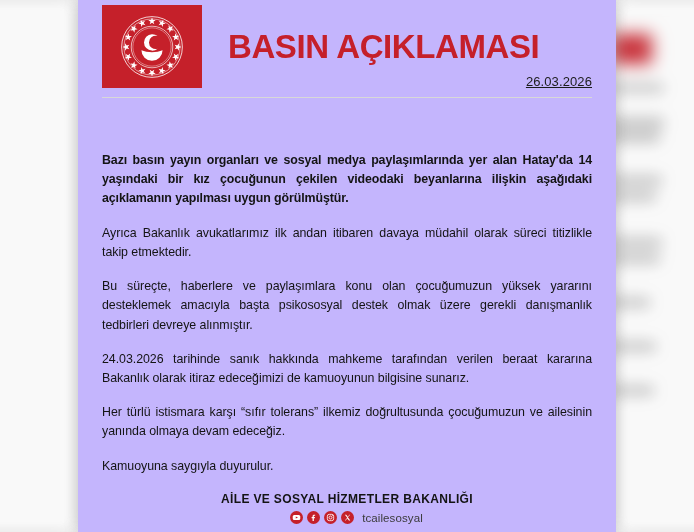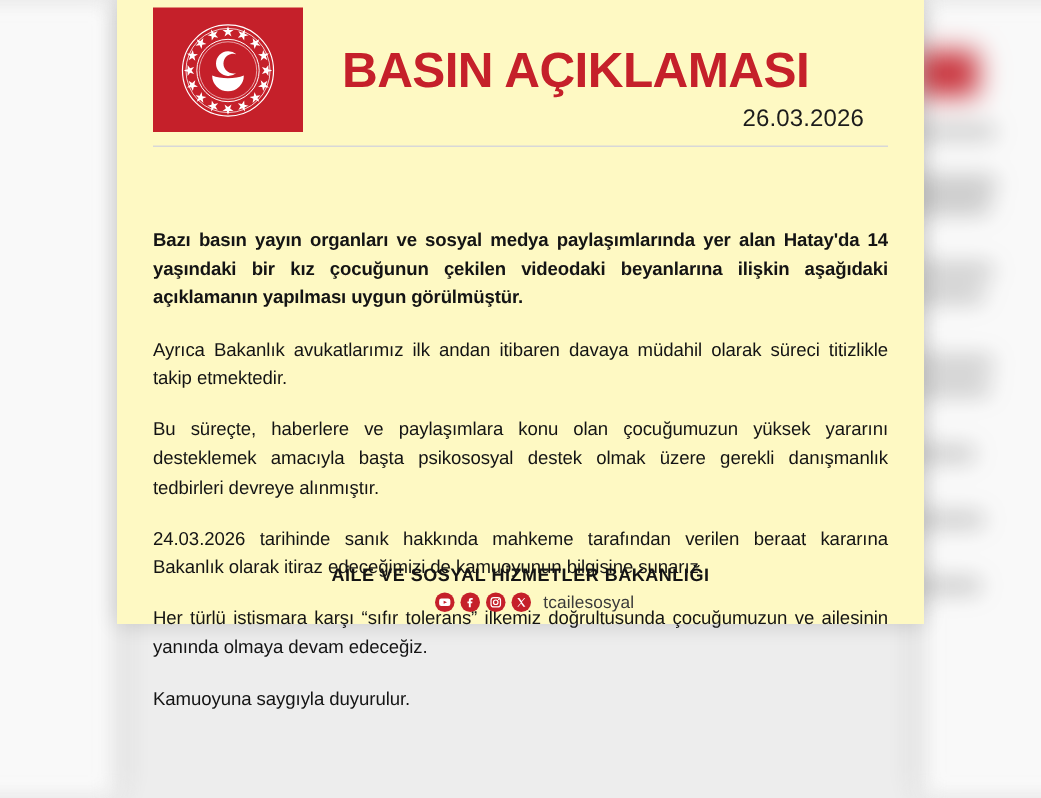--- a/index.html
+++ b/index.html
@@ -54,22 +54,22 @@
     border-radius: 3px;
     opacity: .62;
   }
 
   
   .doc {
     position: absolute;
     left: 78px;
     top: 0;
     width: 538px;
-    height: 416px;
-    background: #fef9c3;
+    height: 532px;
+    background: #c4b5fd;
     box-shadow: 0 0 14px rgba(0,0,0,.16);
     box-sizing: border-box;
     padding: 0 24px;
     z-index: 5;
   }
 
   
   .doc-header {
     display: flex;
     align-items: flex-start;
@@ -98,25 +98,26 @@
     font-size: 33px;
     font-weight: 700;
     letter-spacing: -0.4px;
     line-height: 1;
     margin: 0;
     padding-top: 25px;
     white-space: nowrap;
   }
   .doc-date {
     position: absolute;
-    right: 16px;
+    right: 0;
     bottom: -1px;
-    font-size: 16px;
+    font-size: 13px;
     color: #1c1c1c;
     letter-spacing: .1px;
+    text-decoration: underline;
   }
 
   .header-rule {
     height: 1px;
     background: #d8d8d8;
     margin: 9px 0 0 0;
   }
 
   
   .doc-body {

